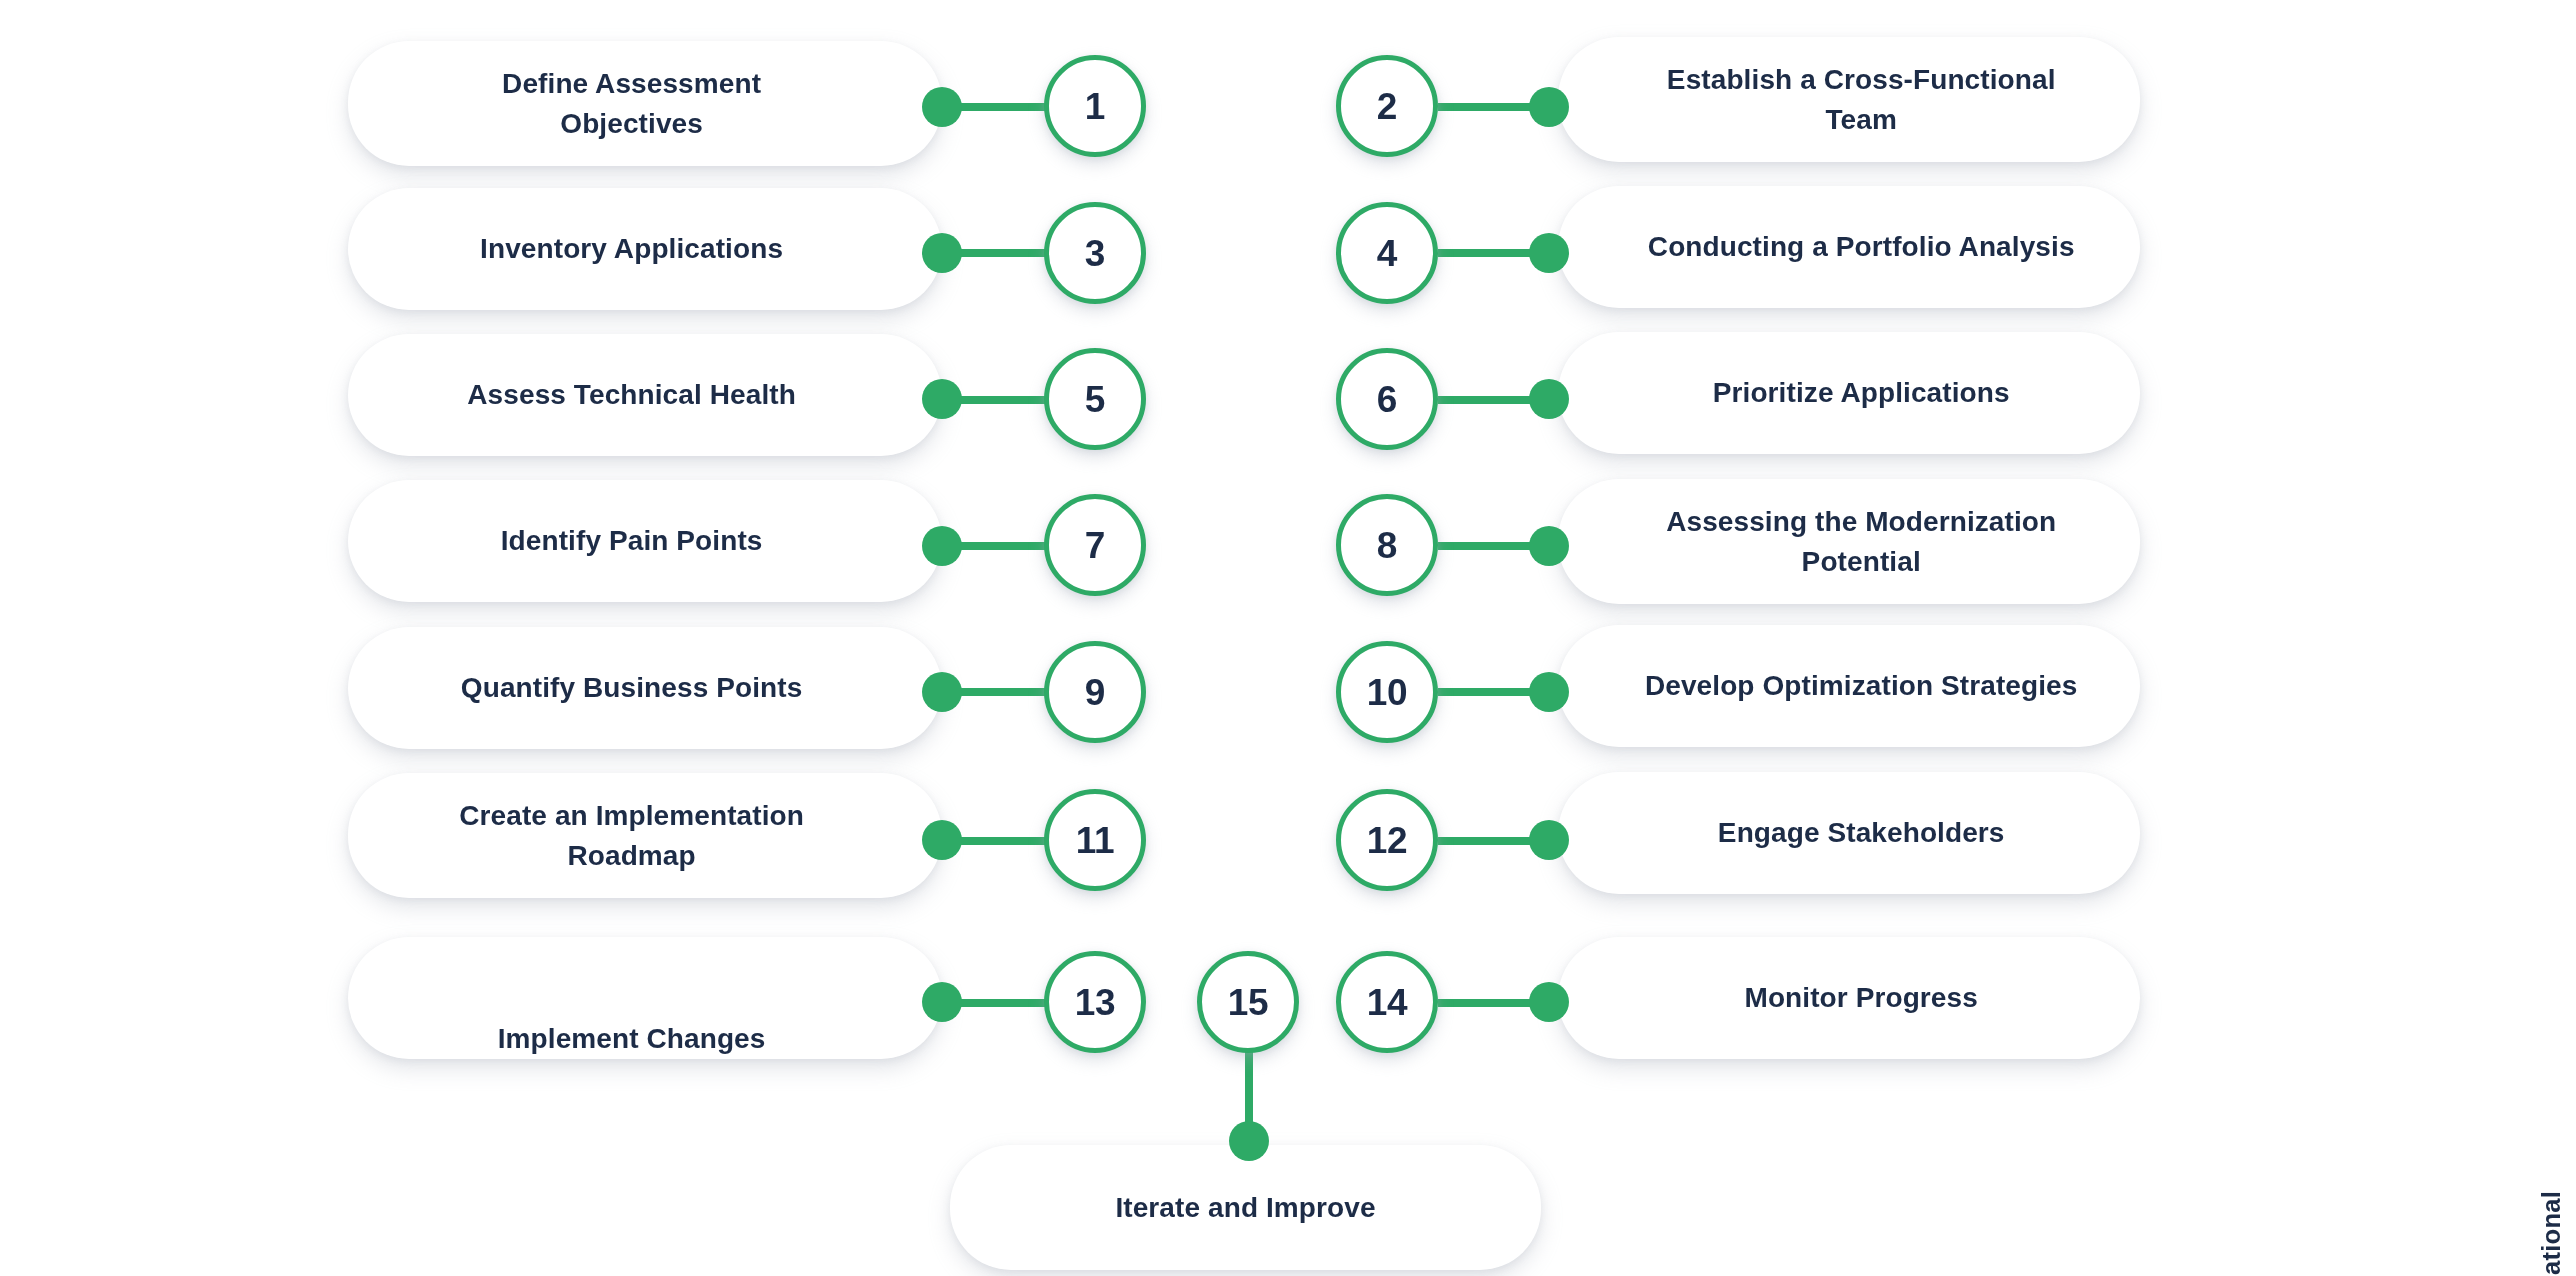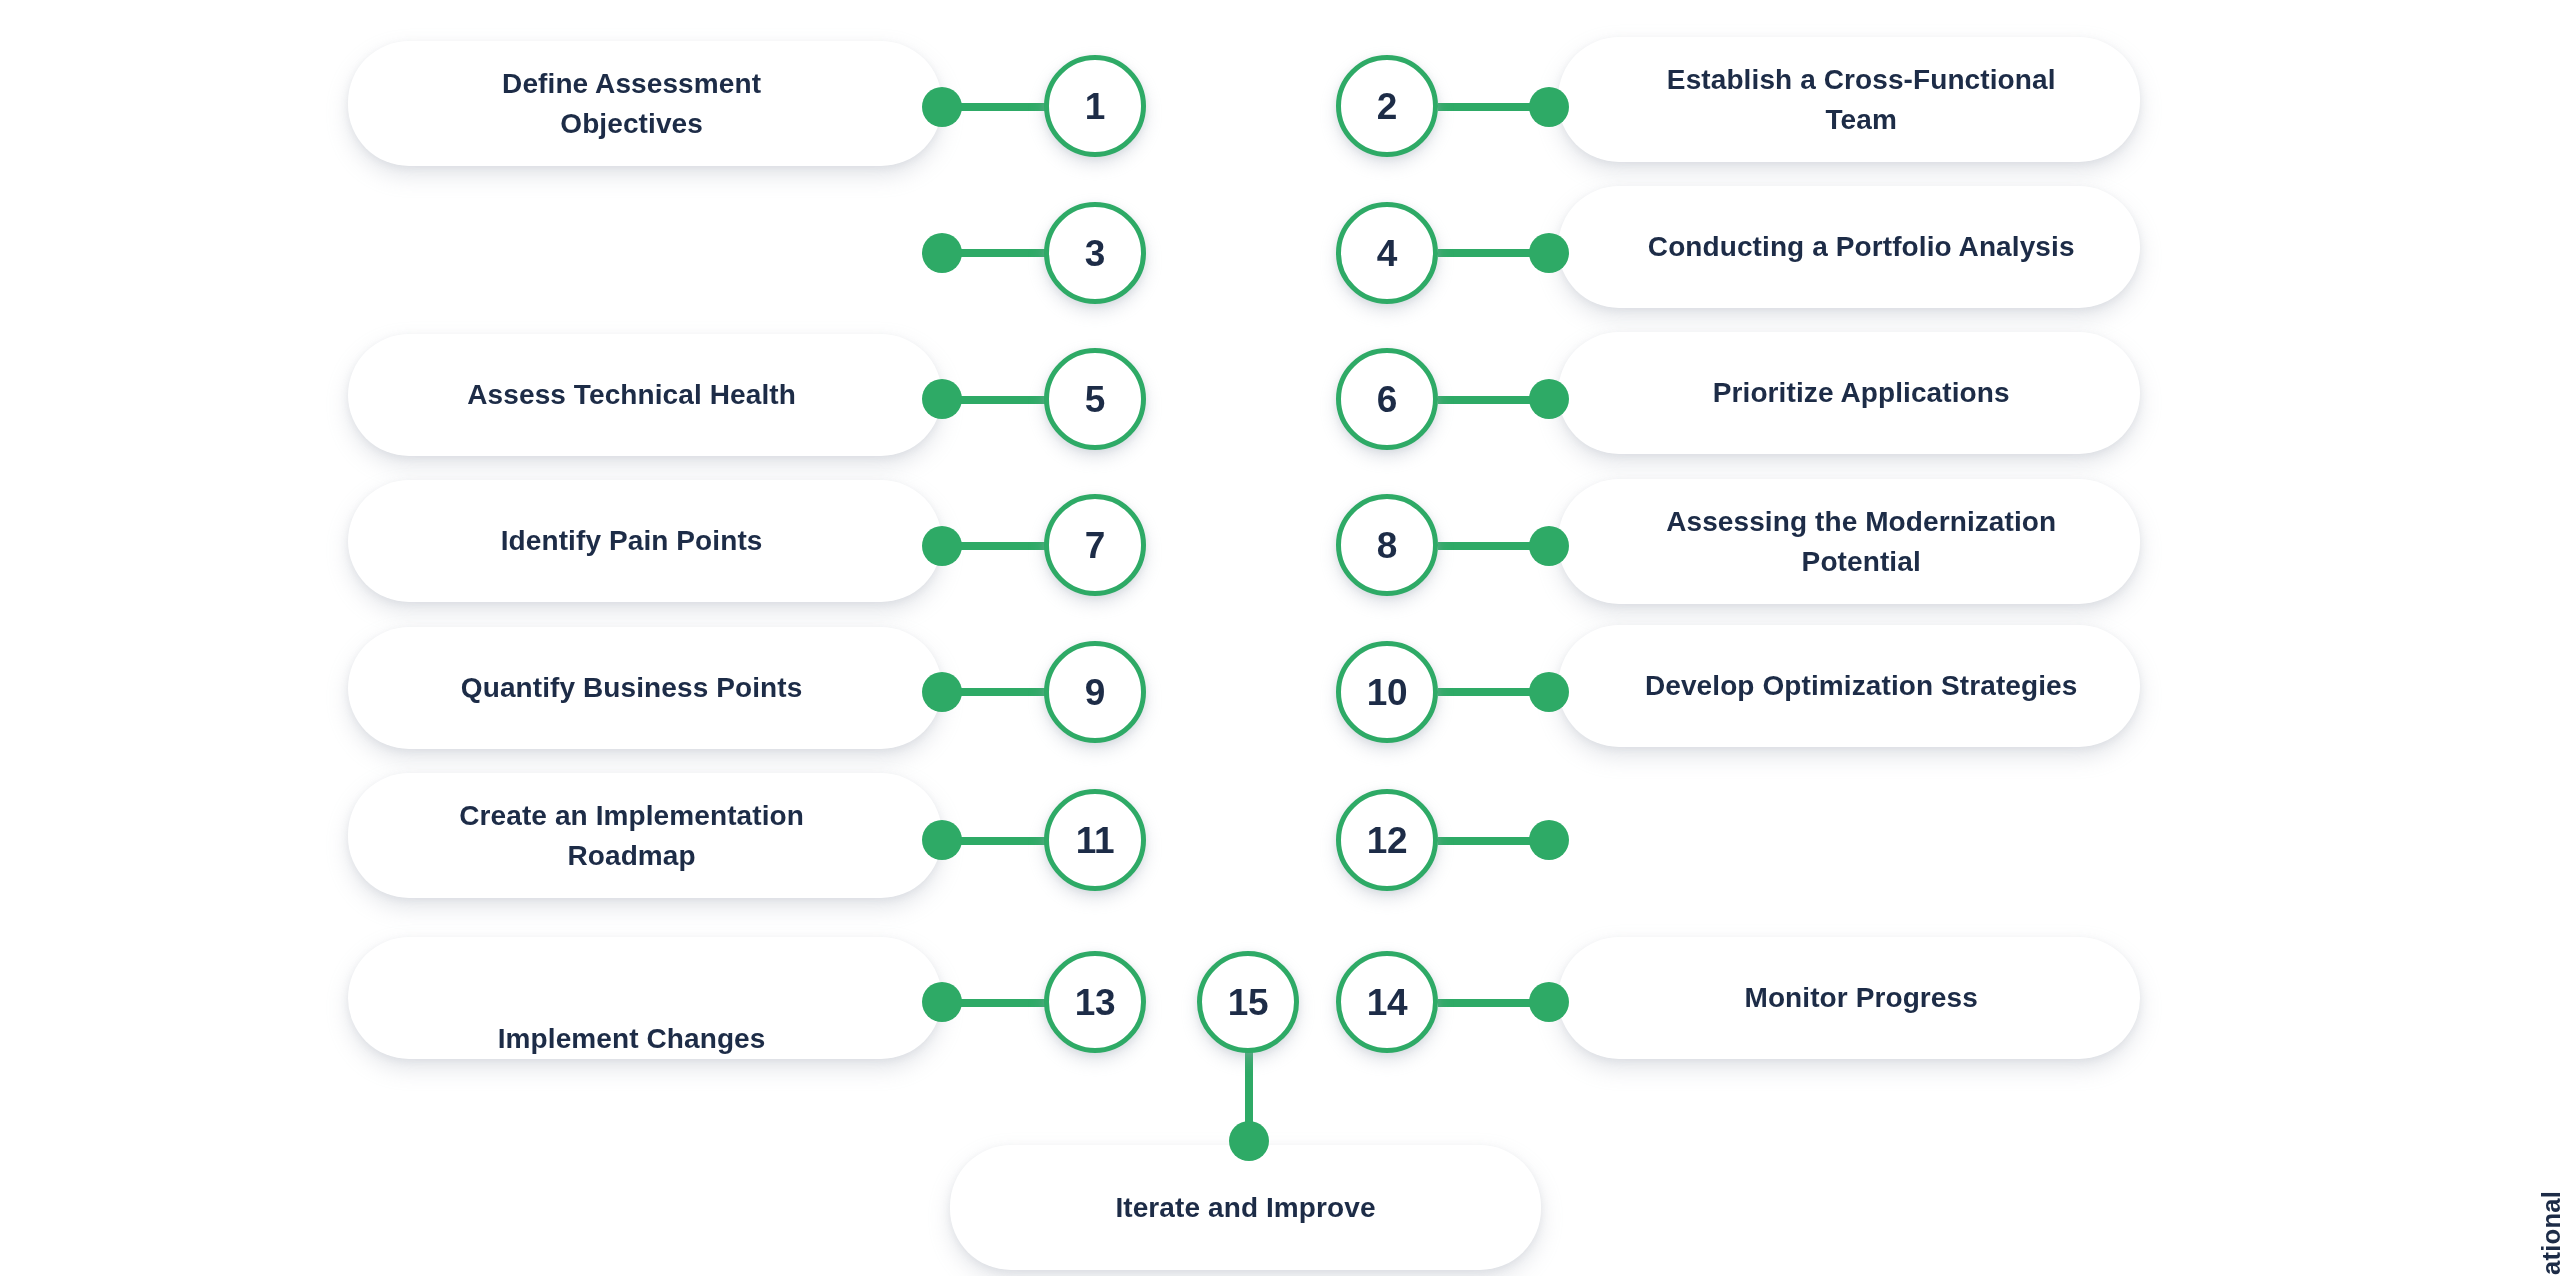--- a/index.html
+++ b/index.html
@@ -131,20 +131,23 @@
   <div class="num-circle" style="left:1336px; top:55px;">
     <span class="num">2</span>
   </div>
   <div class="conn-line" style="left:1438px; top:103px; width:113px;"></div>
   <div class="conn-dot" style="left:1529px; top:87px;"></div>
   <div class="card right" style="left:1558px; top:37px; width:582px; height:125px;align-items:center;">
     <span class="card-label">Establish a Cross-Functional
 Team</span>
   </div>
 
+  <div class="card left" style="left:348px; top:188px; width:594px; height:122px;">
+    <span class="card-label">Inventory Applications</span>
+  </div>
   <div class="conn-dot" style="left:922px; top:233px;"></div>
   <div class="conn-line" style="left:942px; top:249px; width:113px;"></div>
   <div class="num-circle" style="left:1044px; top:202px;">
     <span class="num">3</span>
   </div>
 
   <div class="num-circle" style="left:1336px; top:202px;">
     <span class="num">4</span>
   </div>
   <div class="conn-line" style="left:1438px; top:249px; width:113px;"></div>
@@ -216,20 +219,23 @@
   <div class="conn-line" style="left:942px; top:837px; width:113px;"></div>
   <div class="num-circle" style="left:1044px; top:789px;">
     <span class="num">11</span>
   </div>
 
   <div class="num-circle" style="left:1336px; top:789px;">
     <span class="num">12</span>
   </div>
   <div class="conn-line" style="left:1438px; top:837px; width:113px;"></div>
   <div class="conn-dot" style="left:1529px; top:820px;"></div>
+  <div class="card right" style="left:1558px; top:772px; width:582px; height:122px;">
+    <span class="card-label">Engage Stakeholders</span>
+  </div>
 
   <div class="card left" style="left:348px; top:937px; width:594px; height:122px;align-items:flex-end;">
     <span class="card-label">Implement Changes</span>
   </div>
   <div class="conn-dot" style="left:922px; top:982px;"></div>
   <div class="conn-line" style="left:942px; top:999px; width:113px;"></div>
   <div class="num-circle" style="left:1044px; top:951px;">
     <span class="num">13</span>
   </div>
 

